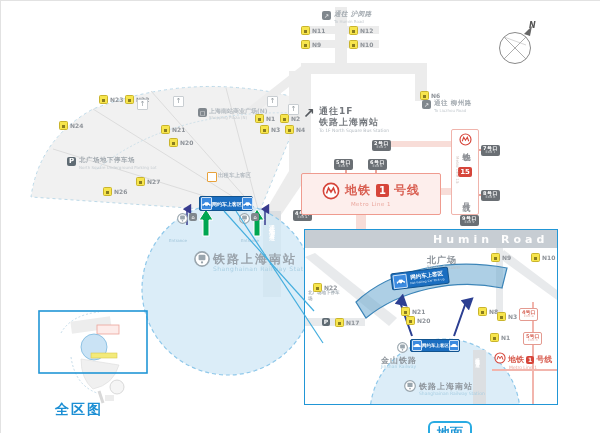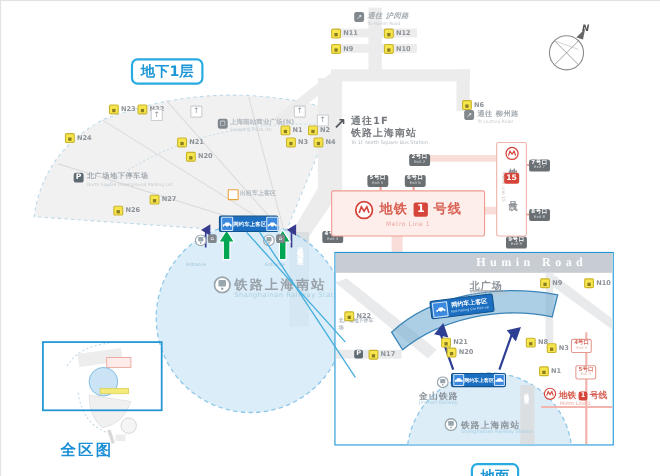--- a/index.html
+++ b/index.html
@@ -35,39 +35,39 @@
   .m1row{display:flex;align-items:center;gap:5px;}
   .m1cn{font-size:12px;font-weight:bold;color:#d95f52;letter-spacing:1px;}
   .badge{background:#d6453a;color:#fff;font-weight:bold;border-radius:2px;padding:0 3px;font-size:10px;line-height:13px;}
   .m1en{font-size:5.5px;color:#eaa79e;margin-top:1px;letter-spacing:.5px;}
 
   
   .m15box{left:450px;top:128px;width:28px;height:86px;background:#fff;border:1.5px solid #f0b4ac;
           border-radius:2px;display:flex;flex-direction:column;align-items:center;padding-top:3px;box-sizing:border-box;}
   .vcn{writing-mode:vertical-rl;text-orientation:upright;font-size:8px;font-weight:bold;color:#8e9196;letter-spacing:1px;}
   .ven{writing-mode:vertical-rl;text-orientation:mixed;font-size:4px;color:#cfbeba;position:absolute;left:3px;top:26px;}
-  .badge15{background:#d6453a;color:#fff;font-weight:bold;border-radius:2px;padding:1px 2px;font-size:7px;margin:9px 0;}
+  .badge15{background:#d6453a;color:#fff;font-weight:bold;border-radius:2px;padding:1px 2px;font-size:7px;margin:19px 0;}
 
   
   .sign{background:#1b6ec0;border:1px solid #11538f;border-radius:2px;display:flex;align-items:center;
         justify-content:space-between;padding:1px;box-sizing:border-box;}
   .sign .txt{color:#fff;font-weight:bold;white-space:nowrap;text-align:center;flex:1;}
   .carsq{background:#3b8ae0;border:.5px solid #cfe3f7;border-radius:1px;display:flex;align-items:center;justify-content:center;}
 
   
   .sta-cn{font-size:12px;font-weight:bold;color:#9aa3ab;letter-spacing:2px;}
   .sta-en{font-size:6px;color:#a9cfe3;letter-spacing:.5px;}
 
   .vroad-txt{writing-mode:vertical-rl;text-orientation:upright;color:#fff;font-size:6px;
              letter-spacing:2px;font-weight:bold;}
 
   
   #inset{left:303px;top:228px;width:252px;height:174px;background:#fff;border:1.5px solid #2196d6;overflow:hidden;}
   .humin-cn{font-size:11px;color:#fff;font-weight:bold;letter-spacing:14px;}
-  .humin-en{font-size:11px;color:#fdfdfd;font-weight:bold;letter-spacing:4px;font-family:Liberation Serif, serif;}
+  .humin-en{font-size:11px;color:#fdfdfd;font-weight:bold;letter-spacing:4px;}
   .ns-cn{font-size:9px;color:#8d949b;font-weight:bold;letter-spacing:1px;}
   .ns-en{font-size:5px;color:#b9c2c9;}
   .ji-cn{font-size:8px;color:#8d949b;font-weight:bold;letter-spacing:1px;}
   .ji-en{font-size:4.5px;color:#a9cfe3;}
   .im1-cn{font-size:8px;color:#d95f52;font-weight:bold;display:flex;align-items:center;gap:2px;}
   .im1-en{font-size:4.5px;color:#eaa79e;}
   .tinycn{font-size:4.5px;color:#aab3ba;font-weight:bold;line-height:1.3;}
 
   
   .mk{position:absolute;pointer-events:none;}
@@ -264,21 +264,20 @@
         <em>Exit 9</em>
       </div>
     </div>
   <div class="layer">
       <div class="mk esc" style="left: 136px; top: 98px;">↑</div>
       <div class="mk esc" style="left: 172px; top: 95px;">↑</div>
       <div class="mk esc" style="left: 266px; top: 95px;">↑</div>
       <div class="mk esc" style="left: 287px; top: 103px;">↑</div>
     </div>
 
-  <div class="abs pill" style="left:118px;top:52px;">地下1层</div>
 
   <div class="abs" style="left:528px;top:20px;font-size:8px;color:#555;font-weight:bold;font-style:italic;">N</div>
 
   <div class="abs icon-sq" style="left:321px;top:10px;">↗</div>
   <div class="abs cn-s" style="left:333px;top:9px;font-style:italic;">通往 沪闵路</div>
   <div class="abs en-s" style="left:333px;top:18px;">To Humin Road</div>
 
   <div class="abs icon-sq" style="left:421px;top:99px;">↗</div>
   <div class="abs cn-s" style="left:433px;top:98px;">通往 柳州路</div>
   <div class="abs en-s" style="left:433px;top:107px;">To Liuzhou Road</div>
@@ -392,21 +391,21 @@
           <line x1="187" y1="140" x2="252" y2="140"></line>
       </g>
       <g stroke="#2c3f92" stroke-width="2">
         <line x1="107" y1="106" x2="95" y2="72" marker-end="url(#ah-ins)"></line>
         <line x1="149" y1="106" x2="161" y2="72" marker-end="url(#ah-ins)"></line>
       </g>
     </svg>
 
     <div class="abs humin-en" style="left:128px;top:3px;">Humin Road</div>
 
-    <div class="abs ns-cn" style="left:122px;top:24px;text-decoration:underline;">北广场</div>
+    <div class="abs ns-cn" style="left:122px;top:24px;">北广场</div>
     <div class="abs ns-en" style="left:122px;top:34px;">North Square</div>
 
     <div class="abs tinycn" style="left:3px;top:60px;width:34px;">北广场地下停车场</div>
     <div class="abs picon" style="left:17px;top:88px;width:8px;height:8px;font-size:6px;line-height:8px;">P</div>
 
     <div class="abs sign" style="left:86px;top:40px;width:58px;height:17px;transform:rotate(-7deg);">
       <span class="carsq" style="width:12px;height:12px;">
         <svg width="9" height="6" viewBox="0 0 10 6">
             <path d="M0.5,5 L0.5,3 L2.3,2.8 L3.3,1 L6.8,1 L8.3,2.9 L9.5,3.2 L9.5,5 Z" fill="#fff"></path>
             <circle cx="2.8" cy="5" r="0.9" fill="#1b6ec0"></circle>

